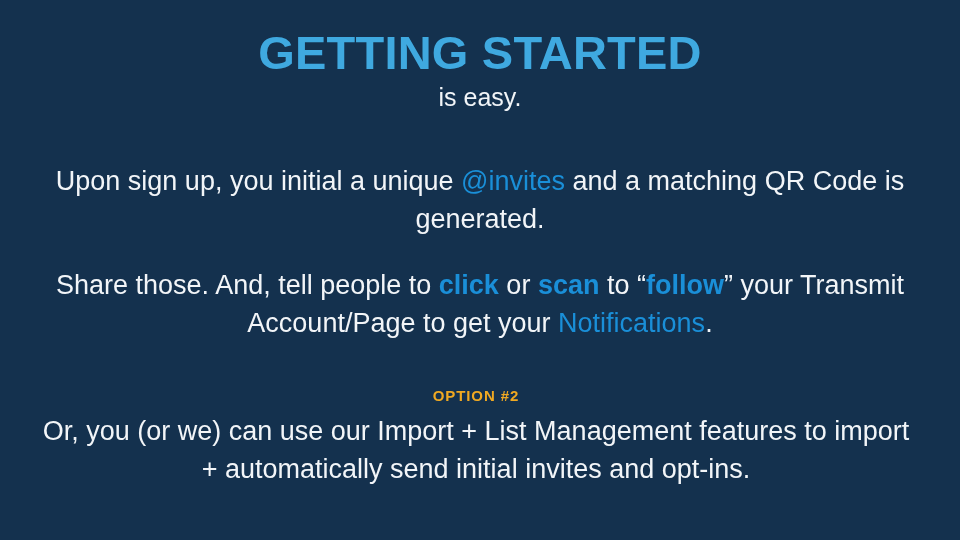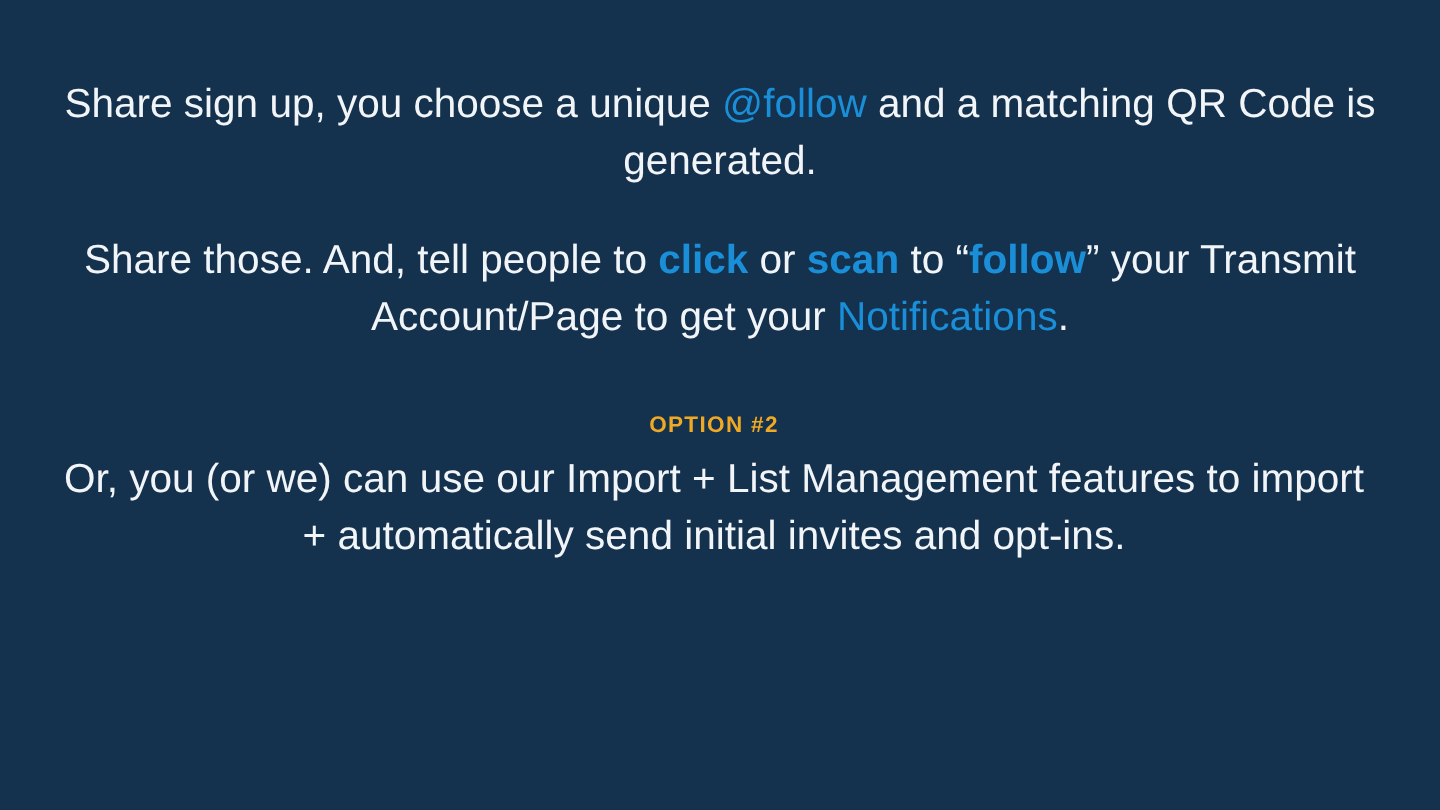--- a/index.html
+++ b/index.html
@@ -95,25 +95,29 @@
   .quote-mark {
     color: #f2f5f8;
     font-weight: 400;
   }
 </style>
 </head>
 <body>
 
 <div id="slide">
 
+  <div class="heading-block">
+    <h1 class="slide-title">GETTING STARTED</h1>
+    <div class="slide-subtitle">is easy.</div>
+  </div>
 
   <div class="option-section" id="option-1-section">
 
 
-    <p class="option-body"><span>Share sign up, you choose a unique </span><span class="accent-blue">@follow</span><span> and a matching QR Code is generated.</span></p>
+    <p class="option-body"><span>Upon sign up, you initial a unique </span><span class="accent-blue">@invites</span><span> and a matching QR Code is generated.</span></p>
 
     <div class="para-gap"></div>
 
     <p class="option-body"><span>Share those. And, tell people to </span><span class="accent-blue-bold">click</span><span> or </span><span class="accent-blue-bold">scan</span><span> to </span><span class="quote-mark">“</span><span class="accent-blue-bold">follow</span><span class="quote-mark">”</span><span> your Transmit Account/Page to get your </span><span class="accent-blue">Notifications</span><span>.</span></p>
   </div>
 
   <div class="option-section" id="option-2-section">
 
     <div class="option-label">OPTION #2</div>
 

